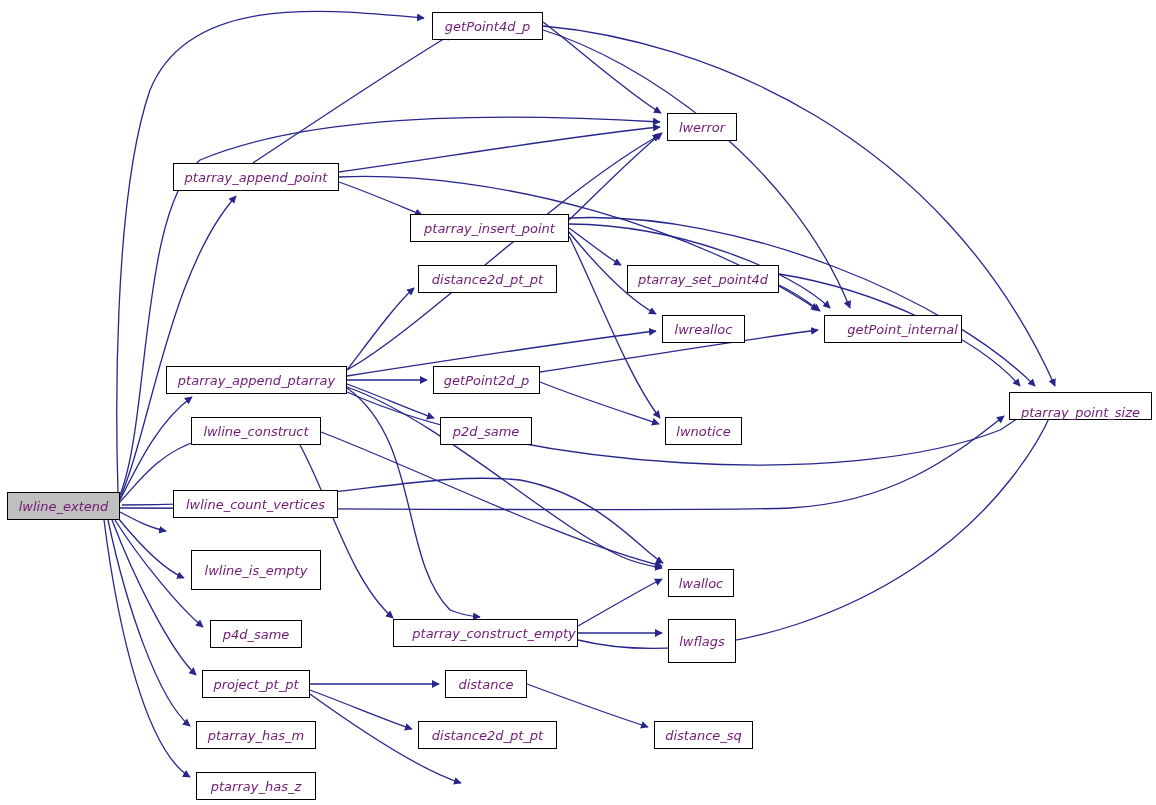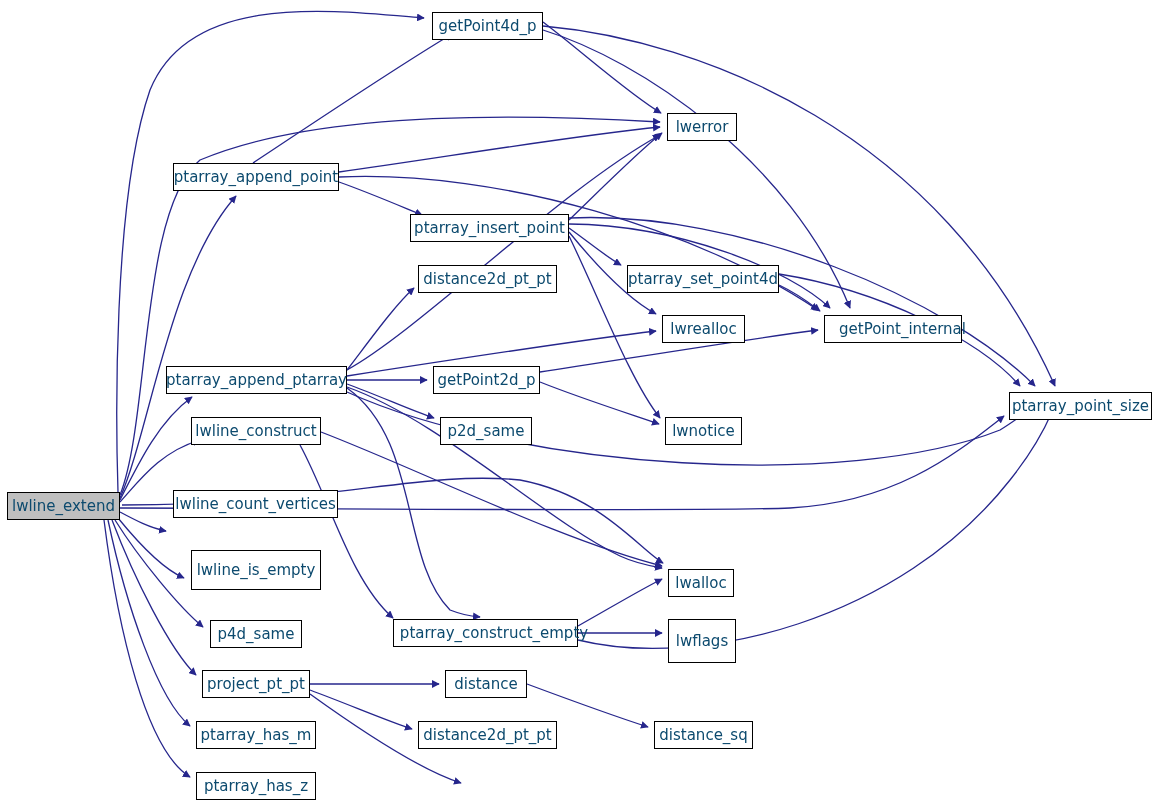--- a/index.html
+++ b/index.html
@@ -10,29 +10,30 @@
     background:#ffffff;
     font-family:"DejaVu Sans","Liberation Sans",sans-serif;
     overflow:hidden;
   }
   #edges{position:absolute;left:0;top:0;width:1156px;height:805px;}
   .node{
     position:absolute;
     box-sizing:border-box;
     border:1px solid #000000;
     background:#ffffff;
-    color:#0c4a6e;
-    font-size:15px;
+    color:#701a75;
+    font-size:13px;
     line-height:1;
     display:flex;
     align-items:center;
     justify-content:center;
     white-space:nowrap;
     letter-spacing:0px;
     z-index:5;
+    font-style:italic;
   }
   .node.highlight{background:#bfbfbf;}
   .node span{pointer-events:none;}
 </style>
 </head>
 <body>
 
 <div id="graph">
   <svg id="edges" xmlns="http://www.w3.org/2000/svg">
     <defs>
@@ -111,21 +112,21 @@
       </div>
       <div class="node" style="left: 627px; top: 265px; width: 152px; height: 28px;">
         <span>ptarray_set_point4d</span>
       </div>
       <div class="node" style="left: 824px; top: 315px; width: 138px; height: 28px; padding-left: 19px;">
         <span>getPoint_internal</span>
       </div>
       <div class="node" style="left: 662px; top: 315px; width: 83px; height: 28px;">
         <span>lwrealloc</span>
       </div>
-      <div class="node" style="left: 1009px; top: 392px; width: 143px; height: 28px;">
+      <div class="node" style="left: 1009px; top: 392px; width: 143px; height: 28px; align-items: flex-end;">
         <span>ptarray_point_size</span>
       </div>
       <div class="node" style="left: 166px; top: 366px; width: 181px; height: 28px;">
         <span>ptarray_append_ptarray</span>
       </div>
       <div class="node" style="left: 433px; top: 366px; width: 107px; height: 28px;">
         <span>getPoint2d_p</span>
       </div>
       <div class="node" style="left: 440px; top: 417px; width: 92px; height: 28px;">
         <span>p2d_same</span>

